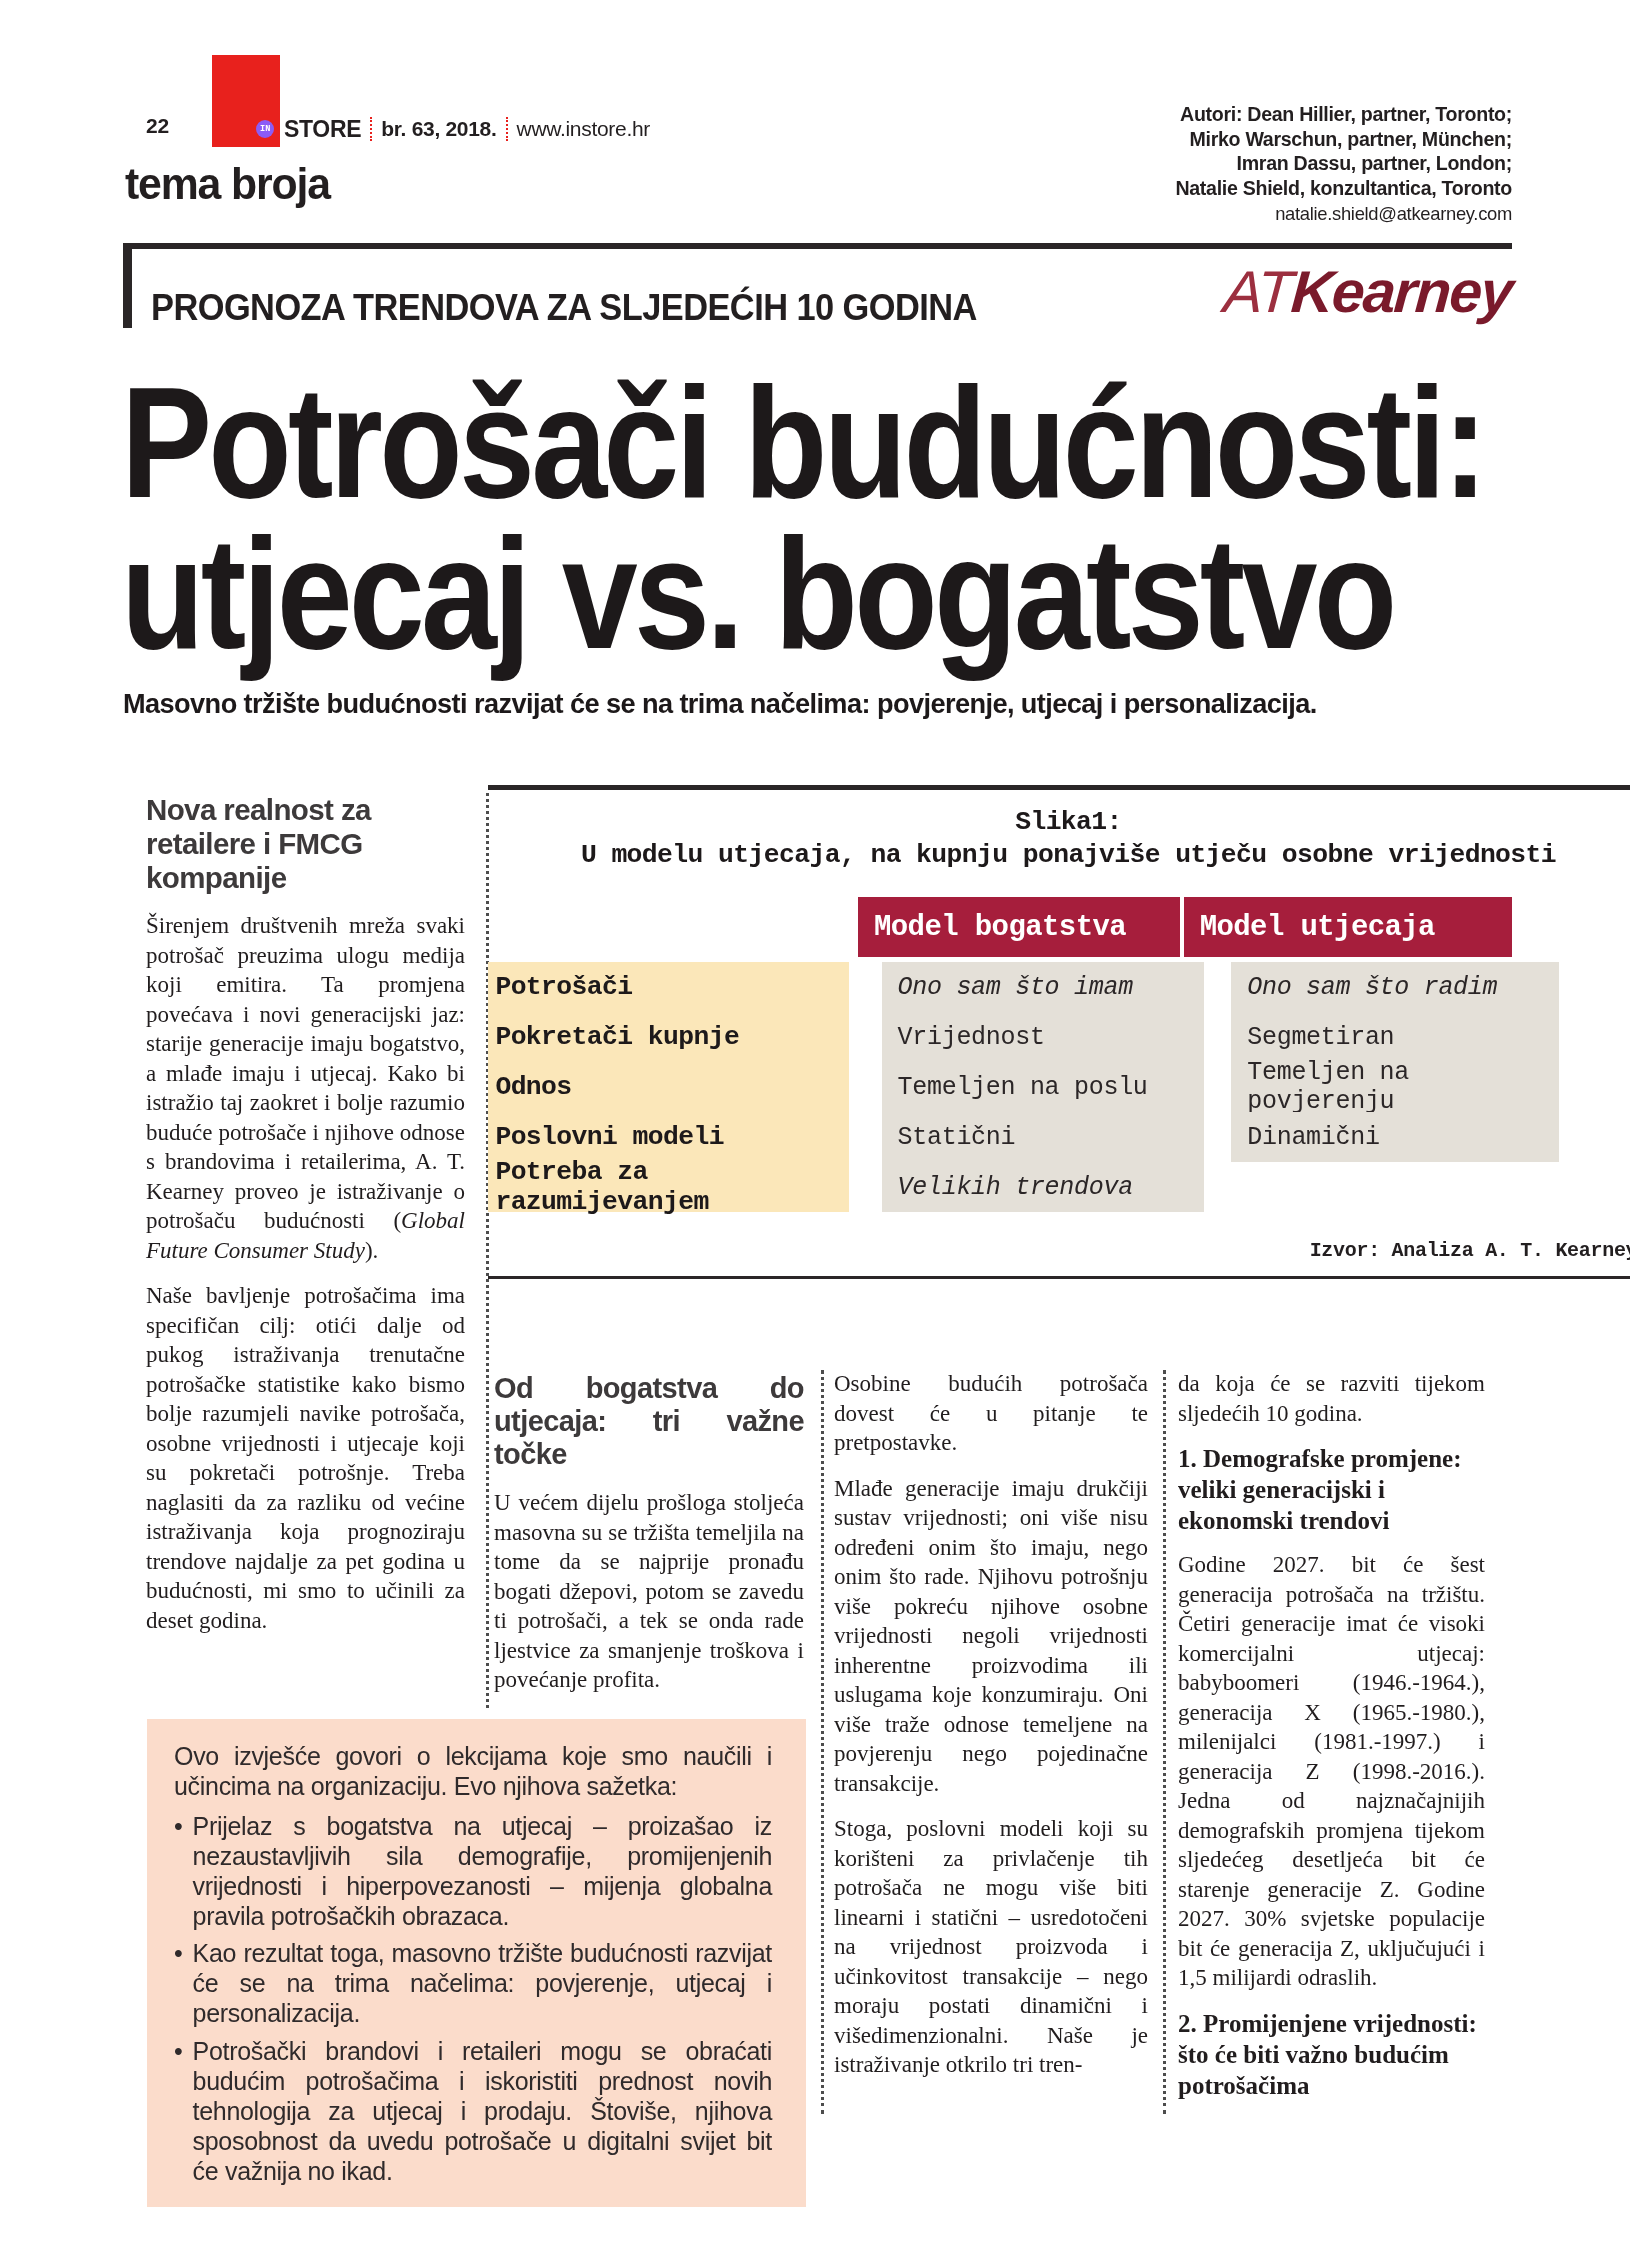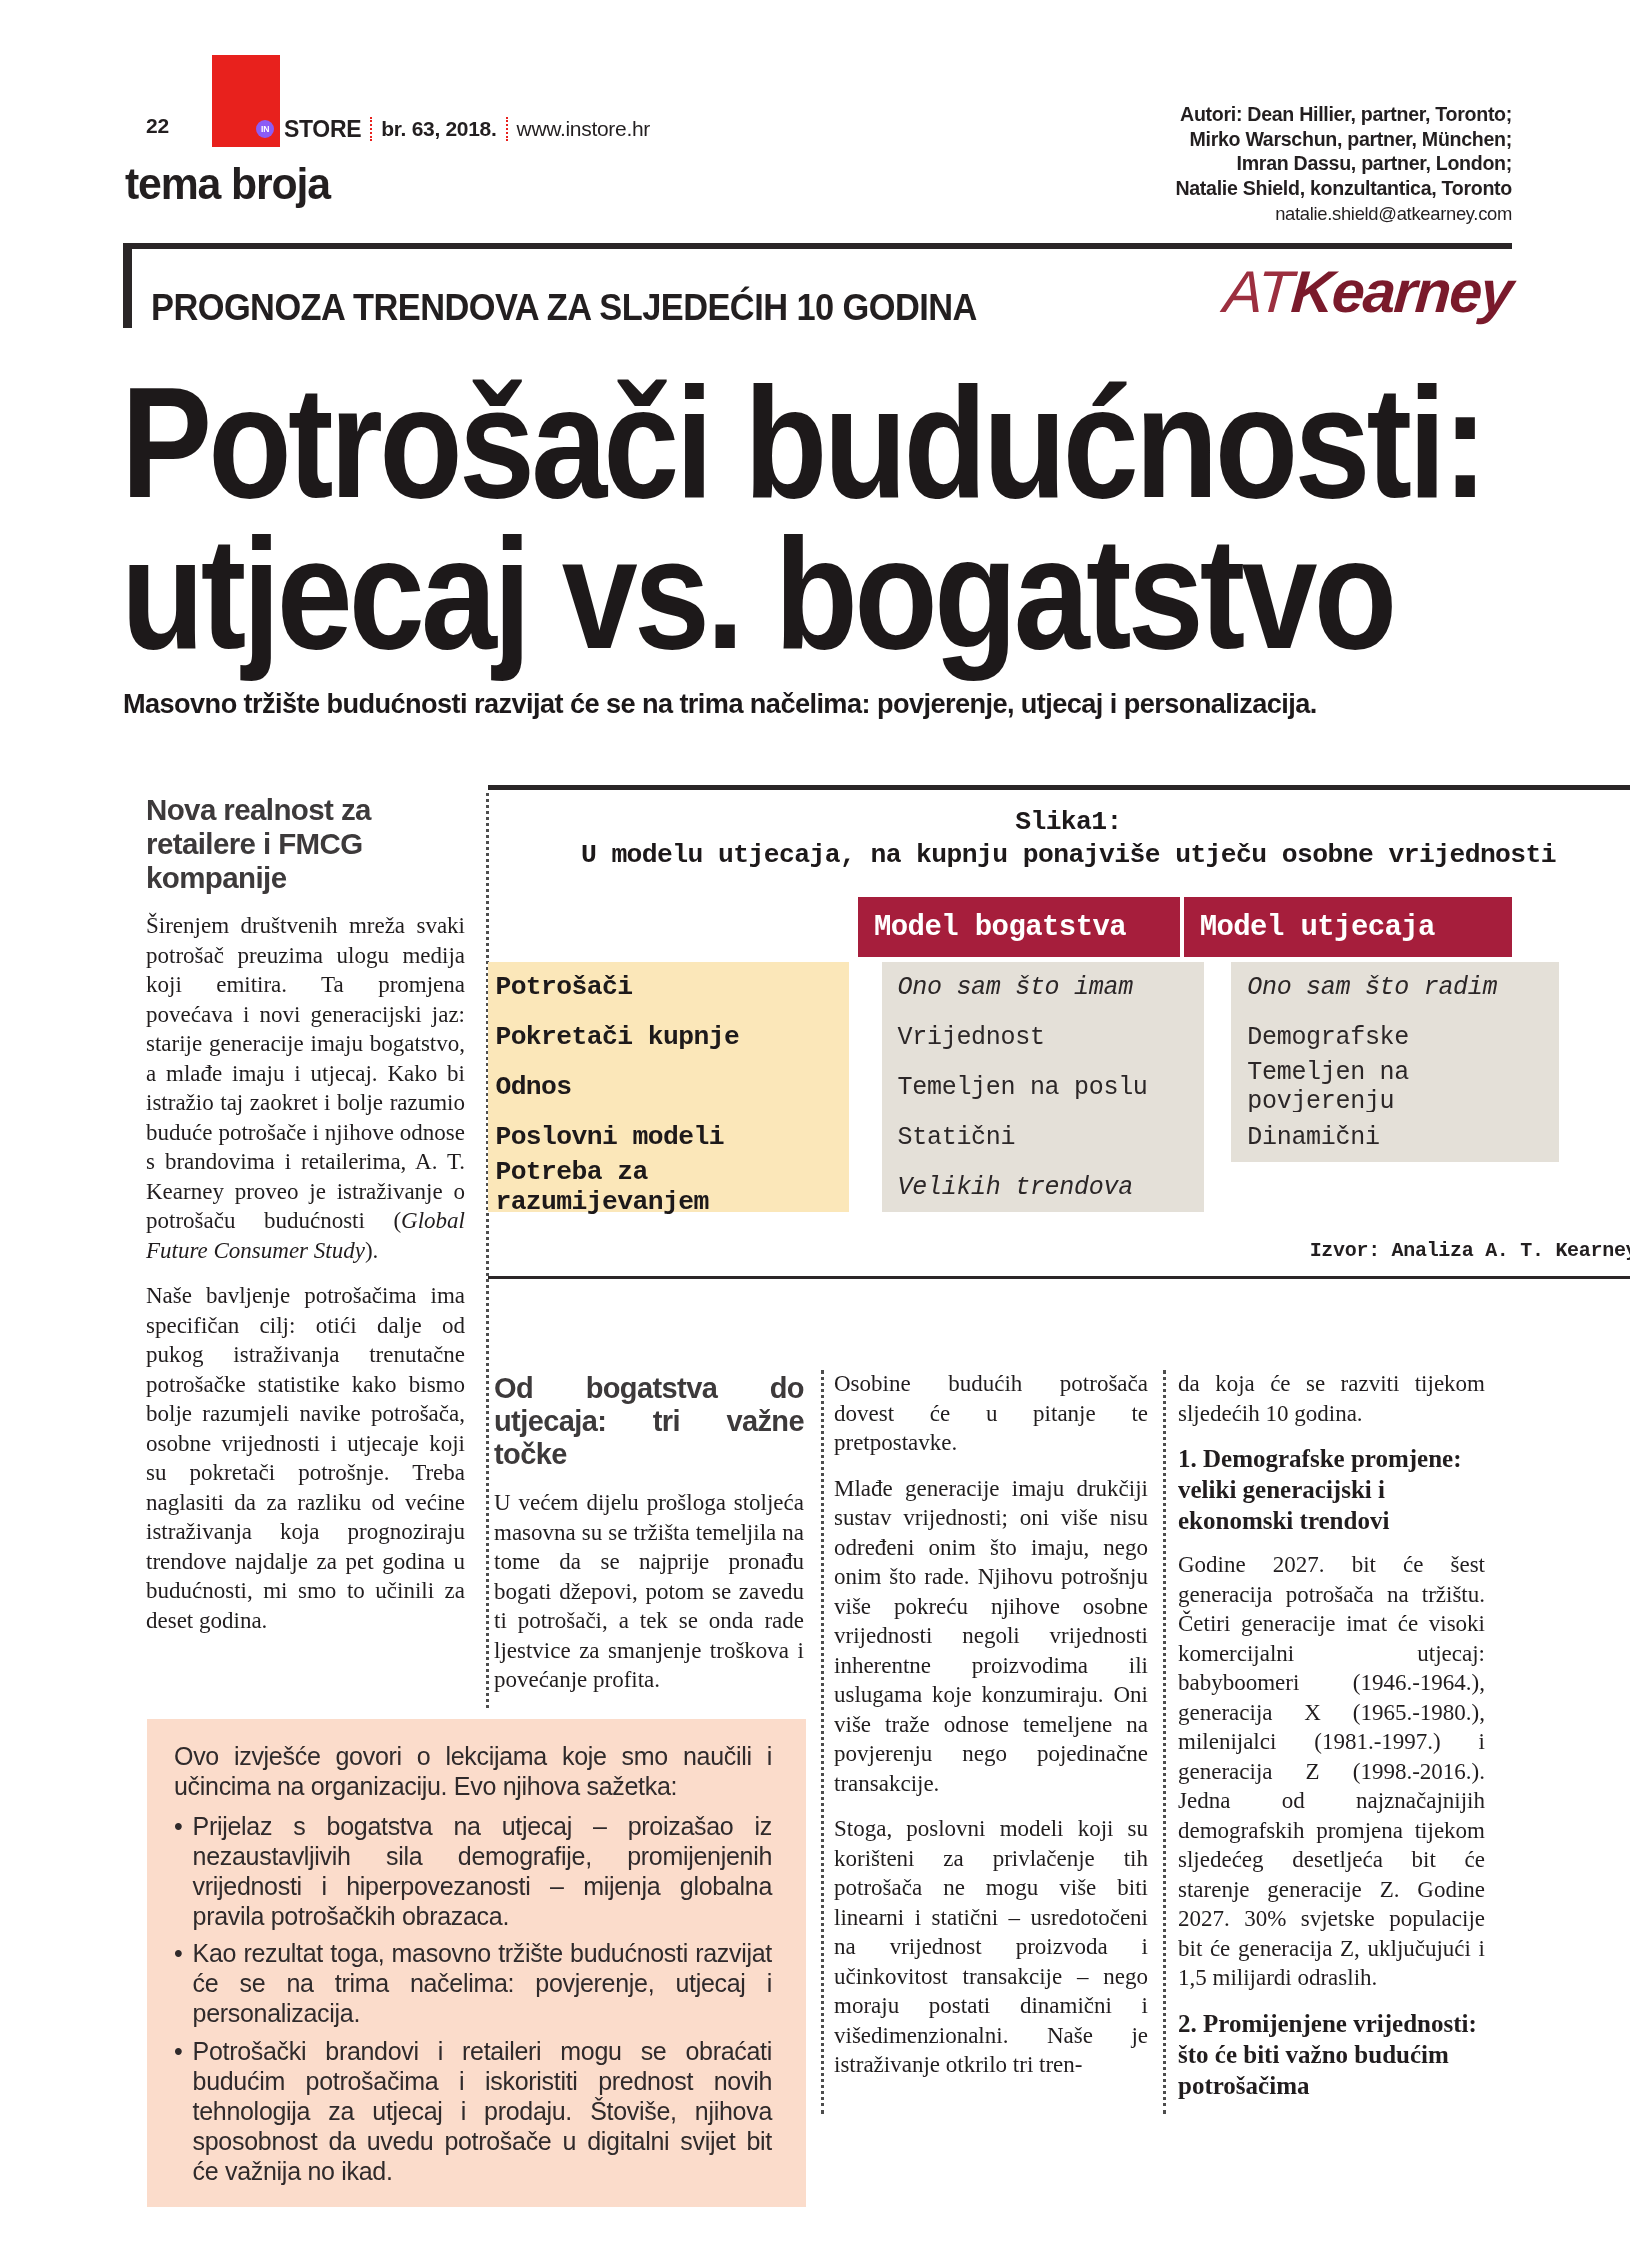--- a/index.html
+++ b/index.html
@@ -10,21 +10,21 @@
     overflow:hidden;
   }
   .abs { position:absolute; }
 
   
   .pagenum { left:146px; top:114px; font-size:21px; font-weight:bold; letter-spacing:-0.3px; }
   .redblock { left:212px; top:55px; width:68px; height:92px; background:#e8211d; }
   .incircle {
     left:256px; top:120px; width:18.4px; height:18.4px; border-radius:50%;
     background:#8b5cf6; color:#fff; font-size:8.6px; font-weight:bold;
-    display:flex; align-items:center; justify-content:center; z-index:2;
+    display:flex; align-items:center; justify-content:center; z-index:2;font-family:Liberation Mono, monospace;
   }
   .brandrow { left:284px; top:115px; height:28px; display:flex; align-items:center; gap:9px; }
   .brand { font-size:23px; font-weight:bold; letter-spacing:-0.3px; }
   .redsep { width:0; height:24.6px; border-left:2.5px dotted #e8211d; }
   .issue { font-size:21px; font-weight:bold; letter-spacing:-0.3px; }
   .site  { font-size:21px; font-weight:normal; letter-spacing:-0.3px; }
   .section-title { left:125px; top:158px; font-size:45px; font-weight:bold; letter-spacing:-1.2px;
                    transform:scaleX(0.95); transform-origin:0 0; }
 
   .authors { right:118px; top:102px; text-align:right; font-weight:bold;
@@ -167,21 +167,21 @@
         <div class="tgap1"></div>
       <div class="tcell c1">Ono sam što imam</div>
         <div class="tgap2"></div>
       <div class="tcell c2">Ono sam što radim</div>
     </div>
     <div class="trow">
       <div class="tlabel">Pokretači kupnje</div>
         <div class="tgap1"></div>
       <div class="tcell c1">Vrijednost</div>
         <div class="tgap2"></div>
-      <div class="tcell c2">Demografske</div>
+      <div class="tcell c2">Segmetiran</div>
     </div>
     <div class="trow">
       <div class="tlabel">Odnos</div>
         <div class="tgap1"></div>
       <div class="tcell c1">Temeljen na poslu</div>
         <div class="tgap2"></div>
       <div class="tcell c2">Temeljen na povjerenju</div>
     </div>
     <div class="trow">
       <div class="tlabel">Poslovni modeli</div>

